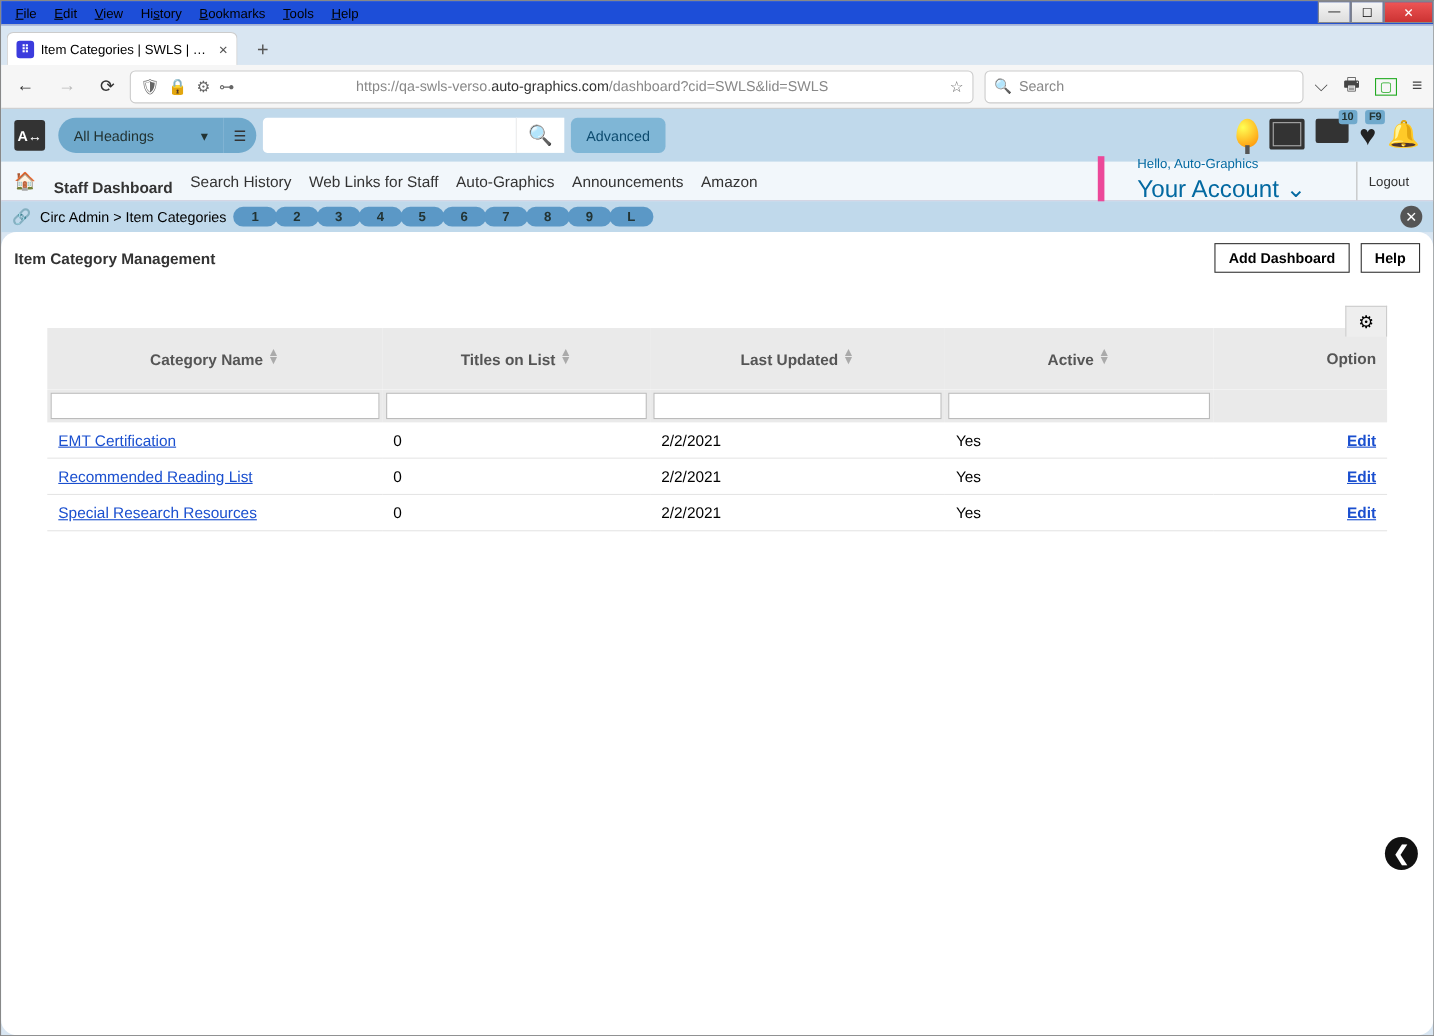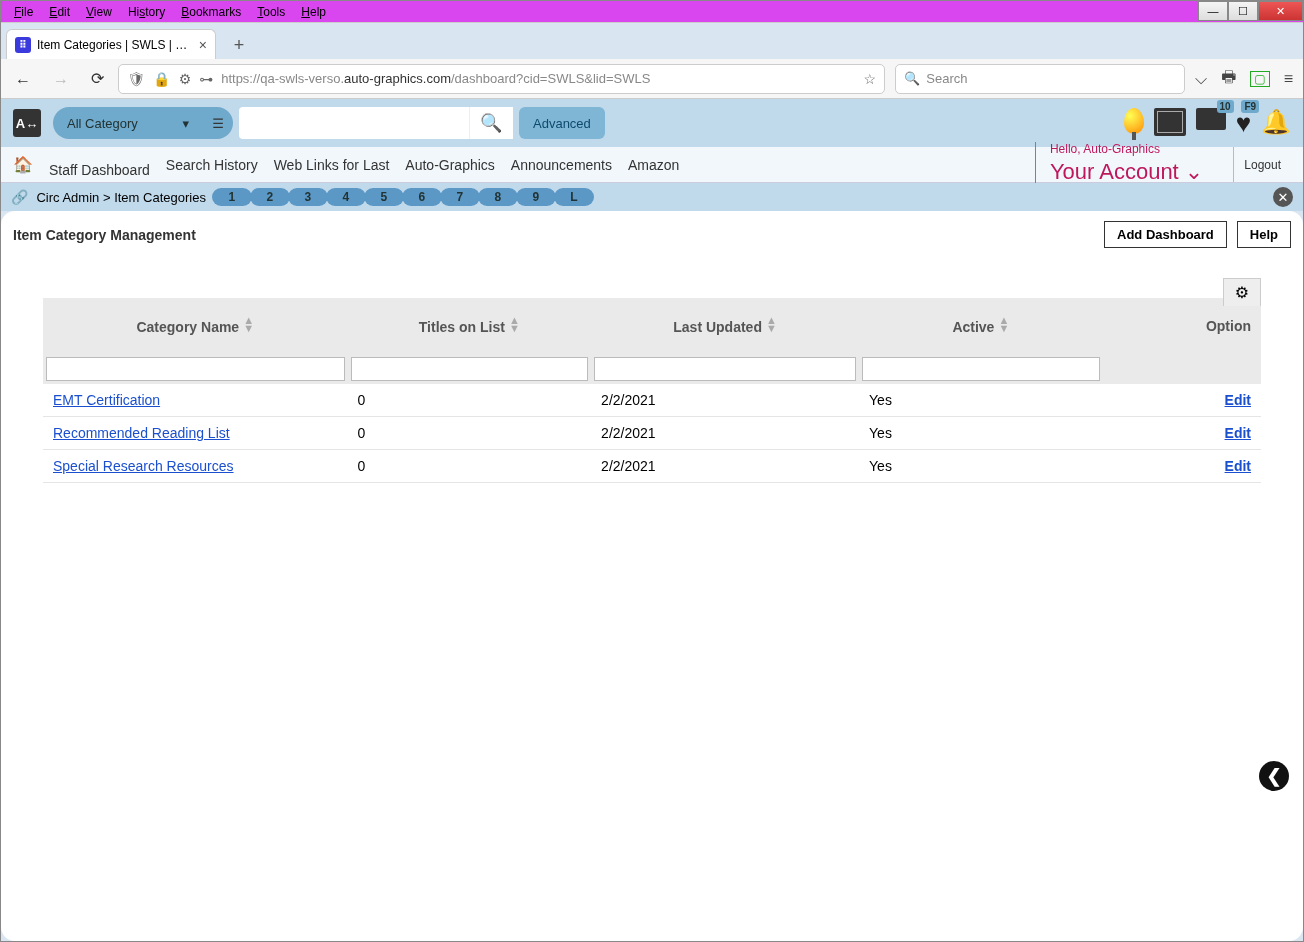--- a/index.html
+++ b/index.html
@@ -1,38 +1,38 @@
 <!DOCTYPE html>
 <html><head>
 <meta charset="utf-8">
 <style>
 * { margin: 0; padding: 0; box-sizing: border-box; }
 body { font-family: Arial, sans-serif; font-size: 13px; background: #d9e6f2; width: 1304px; height: 942px; overflow: hidden; border: 1px solid #888; }
 
 
-.menu-bar { background: #d946ef; height: 22px; display: flex; align-items: center; padding: 0 5px; border-bottom: 1px solid #ccc; position: relative; }
+.menu-bar { background: #1d4ed8; height: 22px; display: flex; align-items: center; padding: 0 5px; border-bottom: 1px solid #ccc; position: relative; }
 .menu-bar span { padding: 2px 8px; cursor: default; font-size: 12px; }
 .menu-bar span u { text-decoration: underline; }
 .window-controls { position: absolute; right: 0; top: 0; display: flex; }
 .win-btn { width: 30px; height: 20px; display: flex; align-items: center; justify-content: center; border: 1px solid #888; background: linear-gradient(#f5f5f5,#ddd); font-size: 11px; }
 .win-btn.close { background: linear-gradient(#e55,#c33); color: #fff; width: 45px; }
 
 .tab-bar { background: #d9e6f2; height: 36px; display: flex; align-items: flex-end; padding: 0 5px; }
 .browser-tab { background: #fff; height: 30px; display: flex; align-items: center; padding: 0 8px; border-radius: 6px 6px 0 0; border: 1px solid #ccc; border-bottom: none; font-size: 12px; max-width: 210px; }
 .tab-icon { width: 16px; height: 16px; background: #3b3bdd; border-radius: 3px; margin-right: 6px; display:flex;align-items:center;justify-content:center;color:#fff;font-size:10px;font-weight:bold; }
 .tab-title { white-space: nowrap; overflow: hidden; text-overflow: ellipsis; flex: 1; }
 .tab-close { margin-left: 6px; font-size: 14px; color: #555; }
 .new-tab { width: 30px; height: 28px; display: flex; align-items: center; justify-content: center; margin-left: 8px; font-size: 18px; color: #555; border-radius: 4px; }
 
 .addr-bar { background: #f6f6f6; height: 40px; display: flex; align-items: center; padding: 0 10px; gap: 10px; border-bottom: 1px solid #ccc; }
 .nav-controls { display: flex; gap: 14px; align-items: center; }
 .nav-btn { font-size: 16px; color: #333; padding: 4px; }
 .url-box { flex: 1; display: flex; align-items: center; background: #fff; border: 1px solid #ccc; border-radius: 5px; height: 30px; padding: 0 8px; gap: 8px; font-size: 13px; color: #555; }
 .url-box .icon { font-size: 14px; color: #666; }
-.url-text { flex: 1; color: #888; }
+.url-text { flex: 1; color: #888; text-align: center; }
 .url-text .dark { color: #333; }
 .search-box { width: 290px; display: flex; align-items: center; background: #fff; border: 1px solid #ccc; border-radius: 5px; height: 30px; padding: 0 8px; gap: 6px; color: #888; }
 .tool-icons { display: flex; gap: 14px; align-items: center; color: #444; font-size: 16px; }
 
 
 .app-header { background: #c0d9eb; height: 48px; display: flex; align-items: center; padding: 0 12px; }
 .lib-name { font-size: 18px; color: #333; flex: 0 0 330px; }
 .trans-icon { width: 28px; height: 28px; background: #333; color: #fff; display: flex; align-items: center; justify-content: center; font-size: 13px; font-weight: bold; margin-right: 12px; border-radius: 3px; }
 .heading-dd { background: #6fa9cc; border-radius: 16px 0 0 16px; height: 32px; display: flex; align-items: center; padding: 0 14px; color: #233; width: 150px; justify-content: space-between; }
 .db-icon { background: #6fa9cc; height: 32px; width: 30px; display: flex; align-items: center; justify-content: center; color: #333; border-radius: 0 16px 16px 0; margin-right: 6px; }
@@ -47,23 +47,23 @@
 .book-icon::before{content:'';position:absolute;inset:3px;border:1px solid #aaa;}
 .list-icon { width: 30px; height: 22px; background:#333; border-radius:2px; position:relative; }
 .badge { position:absolute;top:-8px;right:-8px;background:#6fa9cc;color:#233;font-size:10px;font-weight:bold;padding:1px 3px;border-radius:3px; }
 .heart-icon { color:#222;font-size:26px;position:relative; }
 .bell-icon { color:#222;font-size:24px; }
 
 
 .app-nav { background: #f2f7fb; height: 36px; display: flex; align-items: center; padding: 0 12px; gap: 16px; font-size: 14px; color: #333; border-bottom: 1px solid #ccd; }
 .app-nav .home { font-size: 16px; }
 .app-nav .navlink { cursor: pointer; }
-.app-nav .active { font-weight: normal; border-bottom: 3px solid #333; padding-bottom: 20px; margin-top: 33px; }
+.app-nav .active { font-weight: bold; border-bottom: 3px solid #333; padding-bottom: 20px; margin-top: 33px; }
 .nav-spacer { flex:1; }
-.account-block { border-left: 1px solid #ec4899; padding: 0 14px; font-size: 12px; color: #be185d; line-height: 1.3; }
+.account-block { border-left: 6px solid #ec4899; padding: 0 30px; font-size: 12px; color: #0369a1; line-height: 1.3; }
 .account-block .big { font-size: 22px; }
 .logout { padding: 0 10px; font-size: 12px; color:#333; border-left:1px solid #bbb; height:100%; display:flex;align-items:center; }
 
 
 .crumb-bar { background: #c0d9eb; height: 28px; display: flex; align-items: center; padding: 0 10px; gap: 8px; font-size: 13px; position: relative; }
 .crumb-bar .link-icon { font-size: 14px; }
 .pill-row { display: flex; gap: 0; }
 .pill { background: #5b98c6; color: #233; width: 40px; height: 18px; border-radius: 9px; display: flex; align-items: center; justify-content: center; font-size: 12px; font-weight: bold; margin-left:-2px; }
 .close-x { position:absolute; right:10px; width:20px;height:20px;border-radius:50%;background:#555;color:#fff;display:flex;align-items:center;justify-content:center;font-size:13px; }
 
@@ -141,21 +141,21 @@
     <span>⌵</span>
     <span>🖶</span>
     <span style="color:#2a2;border:1px solid #2a2;padding:0 3px;font-size:12px;">▢</span>
     <span>≡</span>
   </div>
 </div>
 
 <div class="app-header">
   <div class="trans-icon">A↔</div>
   <div class="heading-dd">
-    <span>All Category</span>
+    <span>All Headings</span>
     <span>▾</span>
   </div>
   <div class="db-icon">☰</div>
   <input class="app-search" style="">
   <div class="app-search-btn">🔍</div>
   <div class="adv-btn">
       <span>Advanced</span>
     </div>
   <div class="header-spacer"></div>
   <div class="header-icons">
@@ -167,21 +167,21 @@
     </div>
     <div class="heart-icon">♥<div class="badge">F9</div></div>
     <div class="bell-icon">🔔</div>
   </div>
 </div>
 
 <div class="app-nav">
   <span class="home">🏠</span>
   <span class="navlink active">Staff Dashboard</span>
   <span class="navlink">Search History</span>
-  <span class="navlink">Web Links for Last</span>
+  <span class="navlink">Web Links for Staff</span>
   <span class="navlink">Auto-Graphics</span>
   <span class="navlink">Announcements</span>
   <span class="navlink">Amazon</span>
   <div class="nav-spacer"></div>
   <div class="account-block">
     <div>Hello, Auto-Graphics</div>
     <div class="big"><span>Your Account</span> <span>⌄</span></div>
   </div>
   <div class="logout">
       <span>Logout</span>

